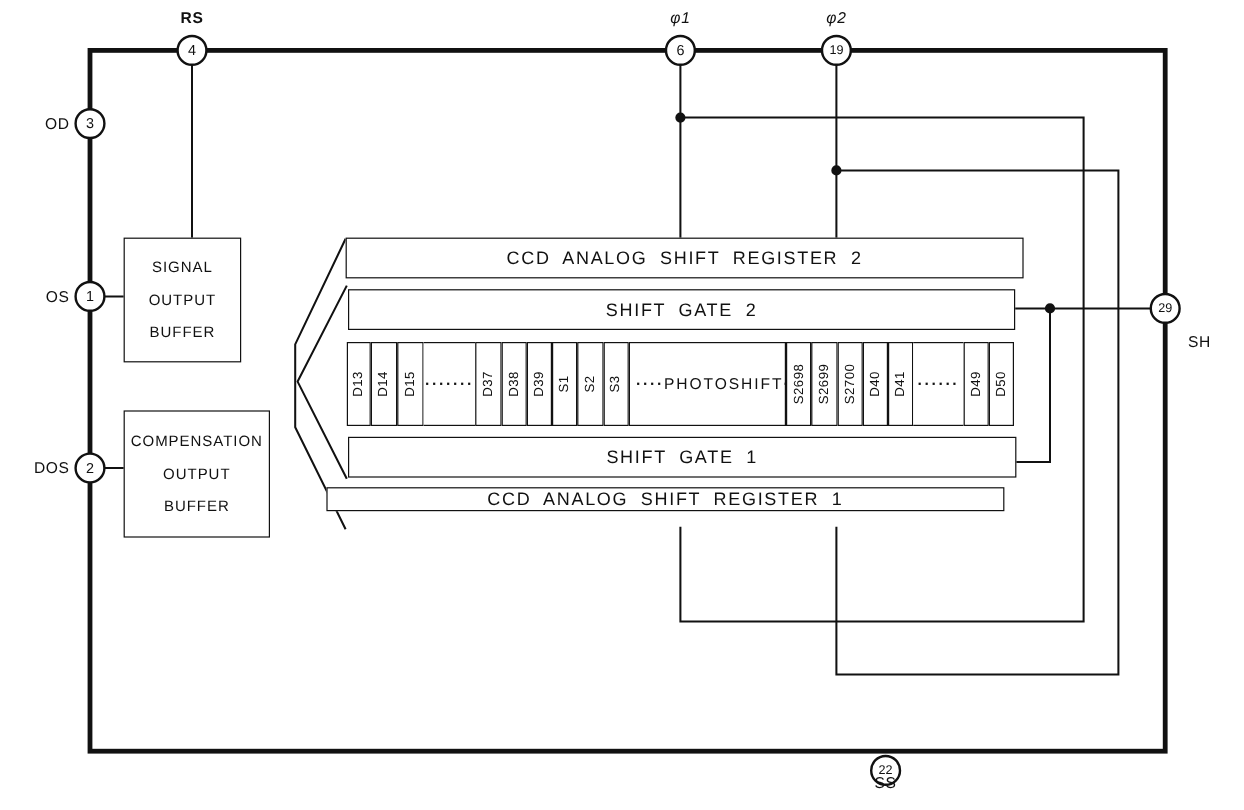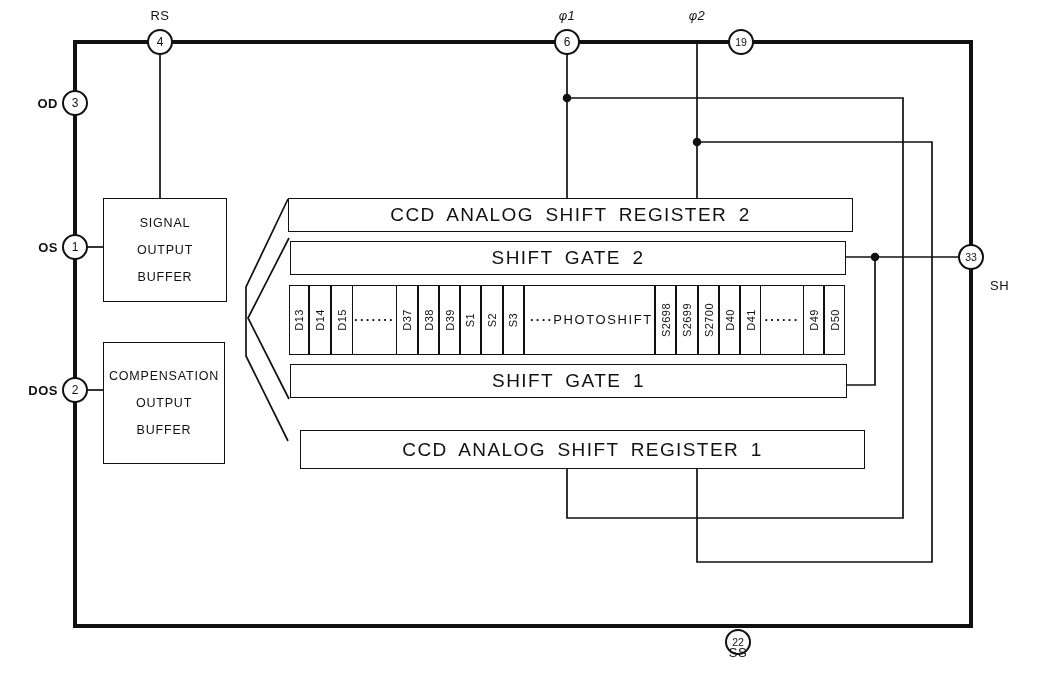--- a/index.html
+++ b/index.html
@@ -4,21 +4,21 @@
 <style>
   html,body{margin:0;padding:0;background:#fff;}
   #stage{
     position:relative;width:1037px;height:675px;background:#fff;
     font-family:"Liberation Sans",sans-serif;color:#111;overflow:hidden;
   }
   #wires{position:absolute;left:0;top:0;z-index:1;}
   .block{
     position:absolute;box-sizing:border-box;border:1.7px solid #111;background:#fff;
     display:flex;align-items:center;justify-content:center;z-index:2;
-    font-size:19px;letter-spacing:1.4px;word-spacing:5px;white-space:nowrap;
+    font-size:15px;letter-spacing:1.4px;word-spacing:5px;white-space:nowrap;
   }
   .buffer{flex-direction:column;font-size:12.5px;letter-spacing:0.8px;line-height:27px;word-spacing:1px;}
   .row{position:absolute;z-index:2;}
   .cell{
     position:absolute;top:0;height:70px;box-sizing:border-box;border:1.5px solid #111;background:#fff;
     display:flex;align-items:center;justify-content:center;overflow:visible;
   }
   .cell.dots{border-left:none;border-right:none;}
   .vlabel{transform:rotate(-90deg);font-size:11px;letter-spacing:0.4px;white-space:nowrap;}
   .dlabel{font-size:13px;font-weight:bold;letter-spacing:1.5px;white-space:nowrap;line-height:10px;}
@@ -28,21 +28,21 @@
     position:absolute;width:26px;height:26px;box-sizing:border-box;border:2px solid #111;border-radius:50%;
     background:#fff;display:flex;align-items:center;justify-content:center;
     font-size:12px;z-index:3;transform:translate(-50%,-50%);
   }
   .pin.two{font-size:10.5px;}
   .plabel{
     position:absolute;font-size:13px;letter-spacing:0.5px;white-space:nowrap;z-index:3;color:#111;
   }
   .plabel.center{transform:translate(-50%,-50%);}
   .plabel.rightof{transform:translate(0,-50%);margin-top:28px;}
-  .plabel.leftof{transform:translate(-100%,-50%);font-weight:bold;}
+  .plabel.leftof{transform:translate(-100%,-50%);}
   .phi{font-style:italic;}
 </style>
 </head>
 <body>
 
 <div id="stage">
 
   <svg id="wires" width="1037" height="675" viewBox="0 0 1037 675" fill="none" stroke="#111" stroke-width="1.7">
     <rect x="75" y="42" width="896" height="584" stroke-width="4"></rect>
     <path d="M160,42 V199"></path>
@@ -54,41 +54,41 @@
     <path d="M697,142 H932 V562 H697 V439"></path>
     <path d="M845,257 H971"></path>
     <path d="M875,257 V385 H846"></path>
     <path d="M288,199 L246,287 L246,356 L288,441"></path>
     <path d="M289,238 L248,318 L289,399"></path>
     <circle cx="567" cy="98" r="3.4" fill="#111"></circle>
     <circle cx="697" cy="142" r="3.4" fill="#111"></circle>
     <circle cx="875" cy="257" r="3.4" fill="#111"></circle>
   </svg>
 
-  <div class="block buffer" style="left:103px;top:198px;width:124px;height:104px;">
+  <div class="block buffer" style="left:103px;top:198px;width:98px;height:104px;">
     <div>SIGNAL</div>
     <div>OUTPUT</div>
     <div>BUFFER</div>
   </div>
-  <div class="block buffer" style="left:103px;top:342px;width:122px;height:122px;">
+  <div class="block buffer" style="left:103px;top:342px;width:122px;height:106px;">
     <div>COMPENSATION</div>
     <div>OUTPUT</div>
     <div>BUFFER</div>
   </div>
 
   <div class="block" style="left:288px;top:198px;width:565px;height:34px;">
     <span>CCD ANALOG SHIFT REGISTER 2</span>
   </div>
   <div class="block" style="left:290px;top:241px;width:556px;height:34px;">
     <span>SHIFT GATE 2</span>
   </div>
   <div class="block" style="left:290px;top:364px;width:557px;height:34px;">
     <span>SHIFT GATE 1</span>
   </div>
-  <div class="block" style="left:300px;top:406px;width:565px;height:39px;margin-top:24px;">
+  <div class="block" style="left:272px;top:406px;width:565px;height:20px;">
     <span>CCD ANALOG SHIFT REGISTER 1</span>
   </div>
 
   <div class="row" style="left:289px;top:285px;width:556px;height:70px;">
     <div class="cell" style="left:0;width:20px">
         <span class="vlabel">D13</span>
       </div>
     <div class="cell" style="left:20px;width:22px">
         <span class="vlabel">D14</span>
       </div>
@@ -160,31 +160,31 @@
     </div>
   <div class="pin" style="left:75px;top:247px;">
       <span>1</span>
     </div>
   <div class="pin" style="left:75px;top:390px;">
       <span>2</span>
     </div>
   <div class="pin" style="left:567px;top:42px;">
       <span>6</span>
     </div>
-  <div class="pin two" style="left:697px;top:42px;margin-left:44px;">
+  <div class="pin two" style="left:697px;top:42px;">
       <span>19</span>
     </div>
   <div class="pin two" style="left:971px;top:257px;">
-      <span>33</span>
+      <span>29</span>
     </div>
   <div class="pin two" style="left:738px;top:642px;">
       <span>22</span>
     </div>
 
-  <div class="plabel center" style="left:160px;top:15px;">RS</div>
+  <div class="plabel center" style="left:160px;top:15px;font-weight:bold;">RS</div>
   <div class="plabel center phi" style="left:567px;top:15px;">φ1</div>
   <div class="plabel center phi" style="left:697px;top:15px;">φ2</div>
   <div class="plabel leftof" style="left:58px;top:103px;">OD</div>
   <div class="plabel leftof" style="left:58px;top:247px;">OS</div>
   <div class="plabel leftof" style="left:58px;top:390px;">DOS</div>
   <div class="plabel rightof" style="left:990px;top:257px;">SH</div>
   <div class="plabel center" style="left:738px;top:652px;">SS</div>
 
 </div>
 

